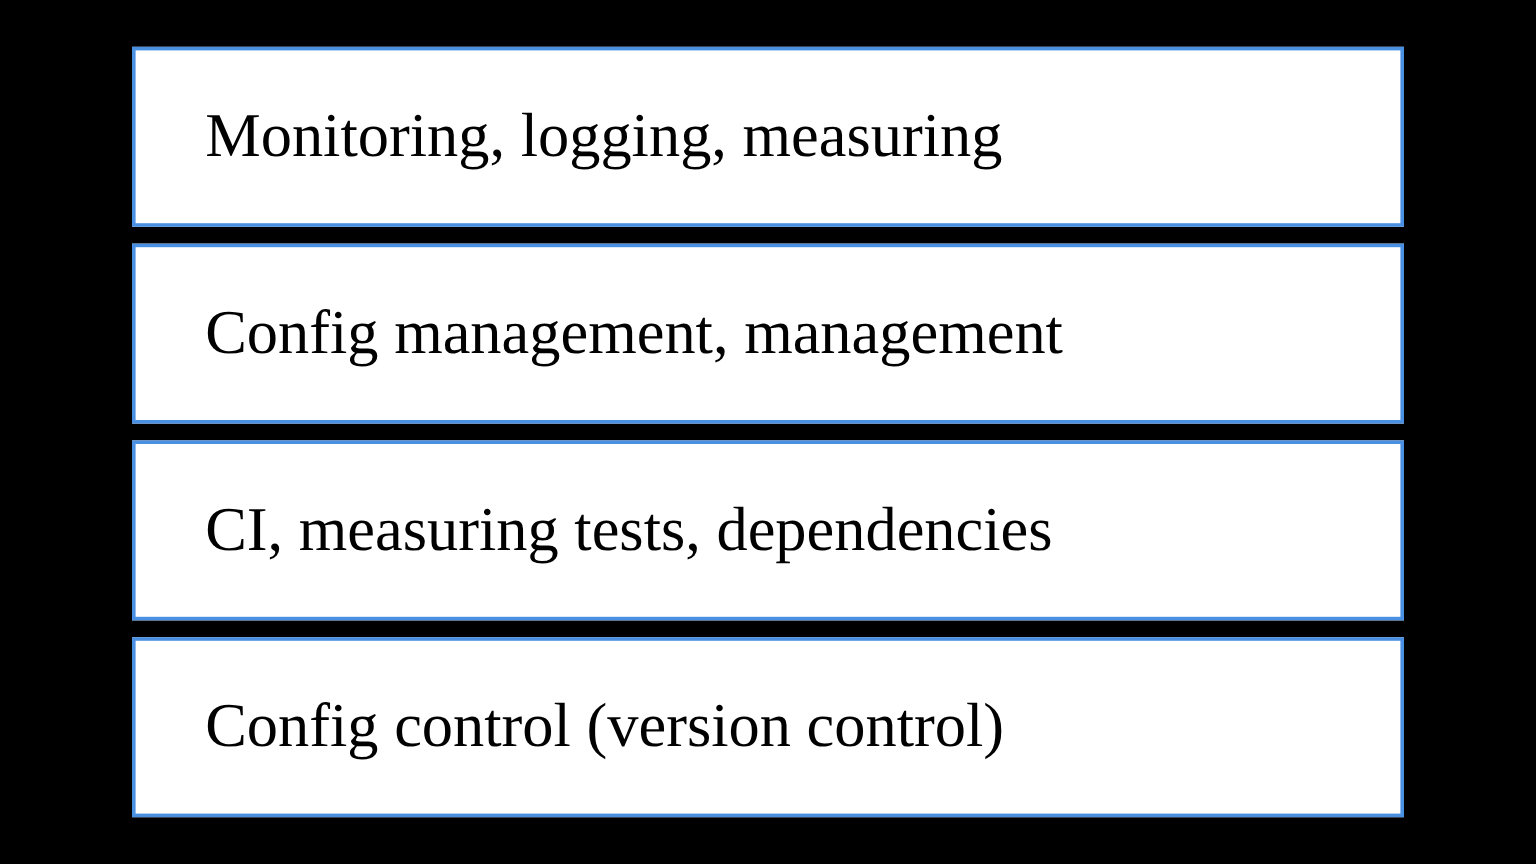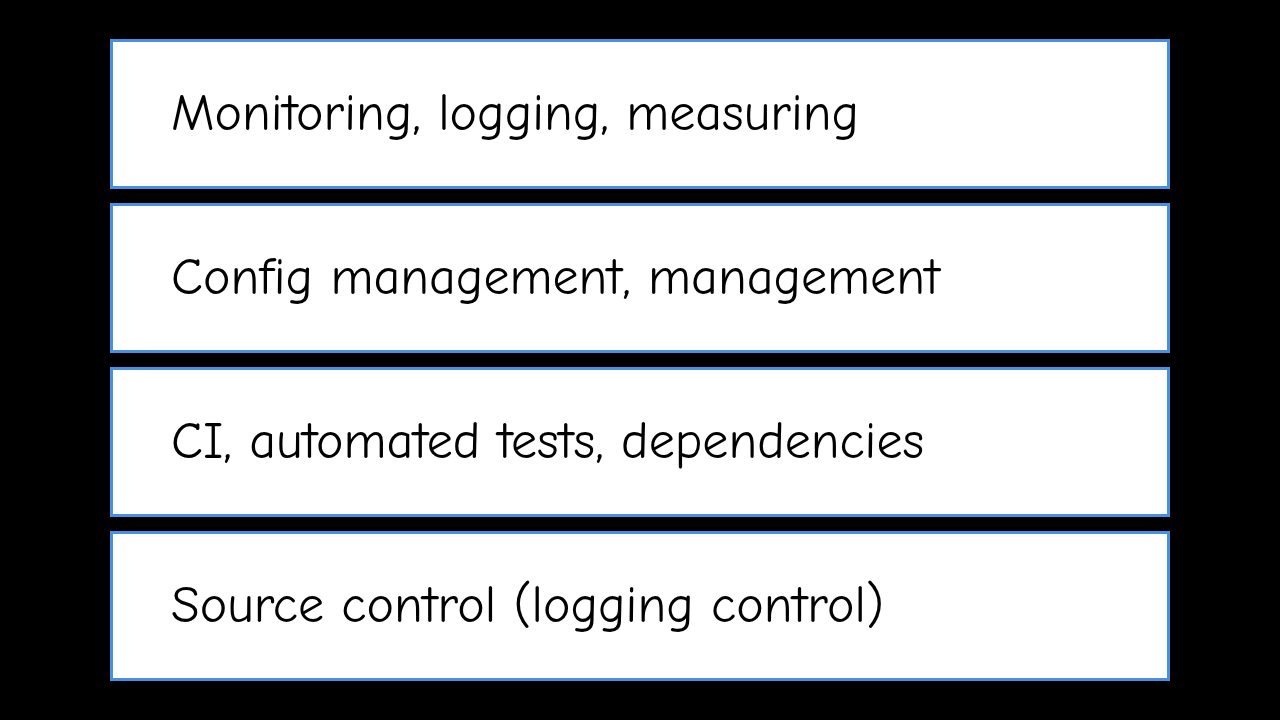--- a/index.html
+++ b/index.html
@@ -26,32 +26,33 @@
       border: 3px solid #4a90e2;
       display: flex;
       align-items: center;
       padding-left: 58px;
     }
     .layer-label {
       font-size: 52px;
       color: #000000;
       font-weight: 400;
       line-height: 1.1;
+      font-family: Liberation Serif, serif;
     }
   </style>
 </head>
 <body>
 
 <div class="layer-box">
   <span class="layer-label">Monitoring, logging, measuring</span>
 </div>
 
 <div class="layer-box">
   <span class="layer-label">Config management, management</span>
 </div>
 
 <div class="layer-box">
-  <span class="layer-label">CI, automated tests, dependencies</span>
+  <span class="layer-label">CI, measuring tests, dependencies</span>
 </div>
 
 <div class="layer-box">
-  <span class="layer-label">Source control (logging control)</span>
+  <span class="layer-label">Config control (version control)</span>
 </div>
 
 </body></html>

